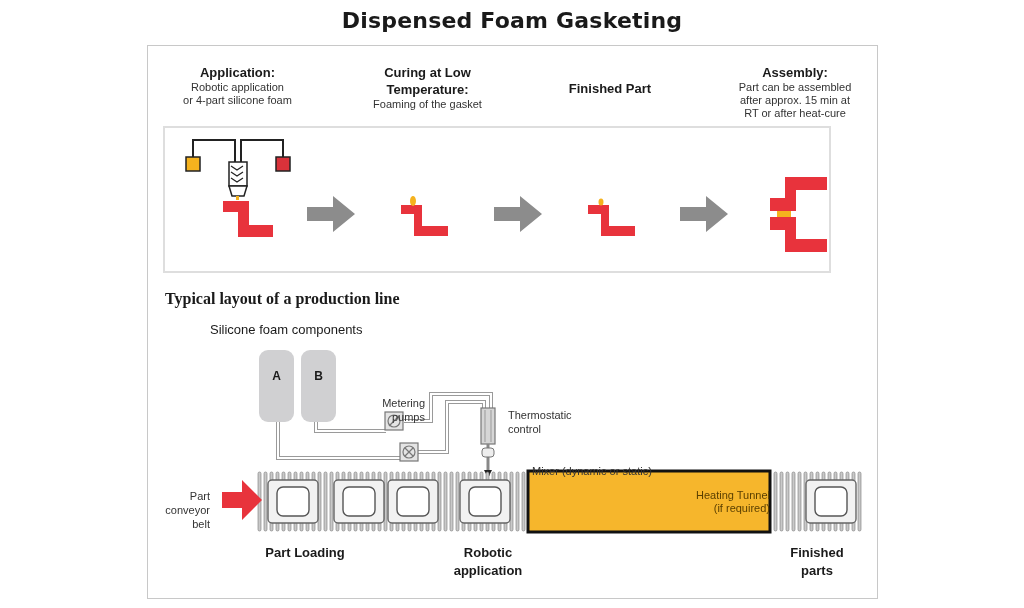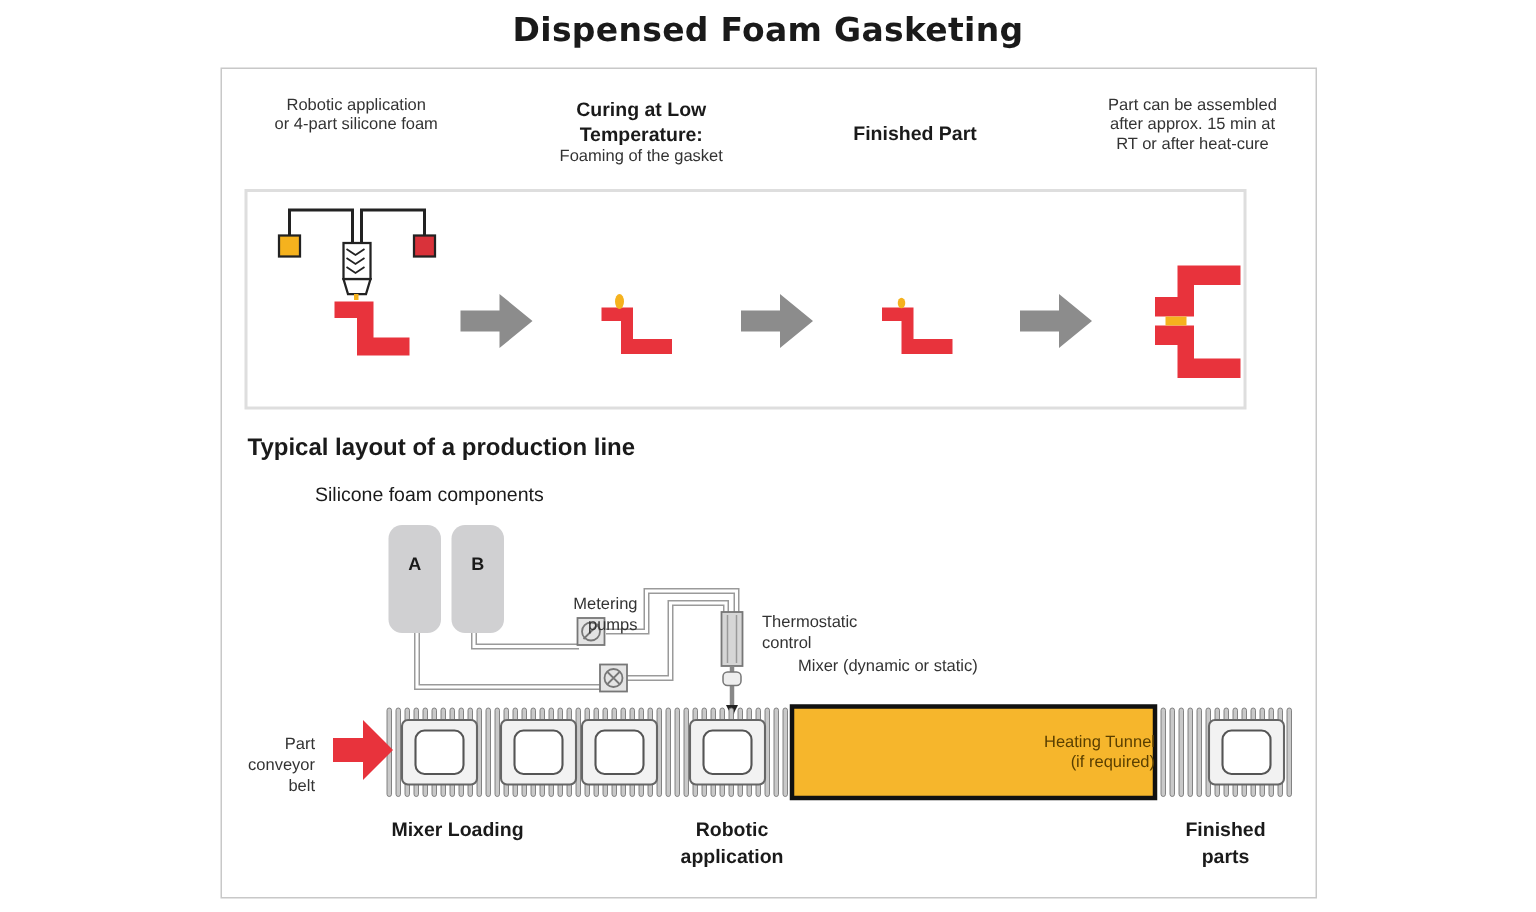--- a/index.html
+++ b/index.html
@@ -5,46 +5,48 @@
   html, body { margin: 0; padding: 0; background: #ffffff; }
   body { width: 1024px; height: 608px; position: relative; overflow: hidden;
          font-family: "Liberation Sans", "DejaVu Sans", sans-serif; color: #1a1a1a; }
   .abs { position: absolute; }
   .title { left: 0; width: 1024px; top: 8px; text-align: center; font-size: 22px; font-weight: bold;
            font-family: "DejaVu Sans", sans-serif; letter-spacing: 0.2px; }
   .frame { left: 147px; top: 45px; width: 731px; height: 554px; border: 1px solid #c8c8c8; box-sizing: border-box; }
   .inner { left: 163px; top: 126px; width: 668px; height: 147px; border: 2px solid #dedede; box-sizing: border-box; }
   .step-title { font-weight: bold; font-size: 13px; text-align: center; line-height: 17px; }
   .step-desc { font-size: 11px; text-align: center; line-height: 13px; color: #333; }
-  .sec-title { font-size: 16px; font-weight: bold; font-family: Liberation Sans, sans-serif; }
+  .sec-title { font-size: 16px; font-weight: bold; font-family: Liberation Serif, serif; }
   .sub-title { font-size: 13px; font-weight: normal; }
   .label { font-size: 11px; color: #333; line-height: 14px; }
   .bold-label { font-size: 13px; font-weight: bold; text-align: center; line-height: 18px; }
   svg { position: absolute; left: 0; top: 0; }
   .tunnel-text { font-size: 11px; color: #5a3f00; text-align: right; line-height: 13px; }
 </style>
 </head>
 <body>
 
 <div class="abs title">Dispensed Foam Gasketing</div>
 
 <div class="abs frame"></div>
 
 <div class="abs" style="left:160px; top:64px; width:155px;">
+  <div class="step-title">Application:</div>
   <div class="step-desc">Robotic application</div>
   <div class="step-desc">or 4-part silicone foam</div>
 </div>
 <div class="abs" style="left:360px; top:64px; width:135px;">
   <div class="step-title">Curing at Low Temperature:</div>
   <div class="step-desc">Foaming of the gasket</div>
 </div>
 <div class="abs" style="left:545px; top:80px; width:130px;">
   <div class="step-title">Finished Part</div>
 </div>
 <div class="abs" style="left:720px; top:64px; width:150px;">
+  <div class="step-title">Assembly:</div>
   <div class="step-desc">Part can be assembled</div>
   <div class="step-desc">after approx. 15 min at</div>
   <div class="step-desc">RT or after heat-cure</div>
 </div>
 
 <div class="abs inner"></div>
 
 <svg width="1024" height="608">
 
   <g>
@@ -208,28 +210,28 @@
 
   <path d="M222,492 L242,492 L242,480 L262,500 L242,520 L242,508 L222,508 Z" fill="#e8333c"></path>
 
   <rect x="528" y="471" width="242" height="61" fill="#f6b62c" stroke="#111" stroke-width="3"></rect>
 </svg>
 
 <div class="abs" style="left:259px; top:369px; width:35px; text-align:center; font-weight:bold; font-size:12px;">A</div>
 <div class="abs" style="left:301px; top:369px; width:35px; text-align:center; font-weight:bold; font-size:12px;">B</div>
 <div class="abs label" style="left:365px; top:396px; width:60px; text-align:right;">Metering pumps</div>
 <div class="abs label" style="left:508px; top:408px; width:80px;">Thermostatic control</div>
-<div class="abs label" style="left:508px; top:437px;padding-left:24px;">Mixer (dynamic or static)</div>
+<div class="abs label" style="left:508px; top:464px;padding-left:24px;">Mixer (dynamic or static)</div>
 
 <div class="abs label" style="left:155px; top:489px; width:55px; text-align:right;">
   <div>Part</div>
   <div>conveyor</div>
   <div>belt</div>
 </div>
 
 <div class="abs tunnel-text" style="left:528px; top:489px; width:242px;">
   <div>Heating Tunnel</div>
   <div>(if required)</div>
 </div>
 
-<div class="abs bold-label" style="left:250px; top:544px; width:110px;">Mixer Loading</div>
+<div class="abs bold-label" style="left:250px; top:544px; width:110px;">Part Loading</div>
 <div class="abs bold-label" style="left:438px; top:544px; width:100px;">Robotic application</div>
 <div class="abs bold-label" style="left:782px; top:544px; width:70px;text-align:center;">Finished parts</div>
 
 </body></html>

